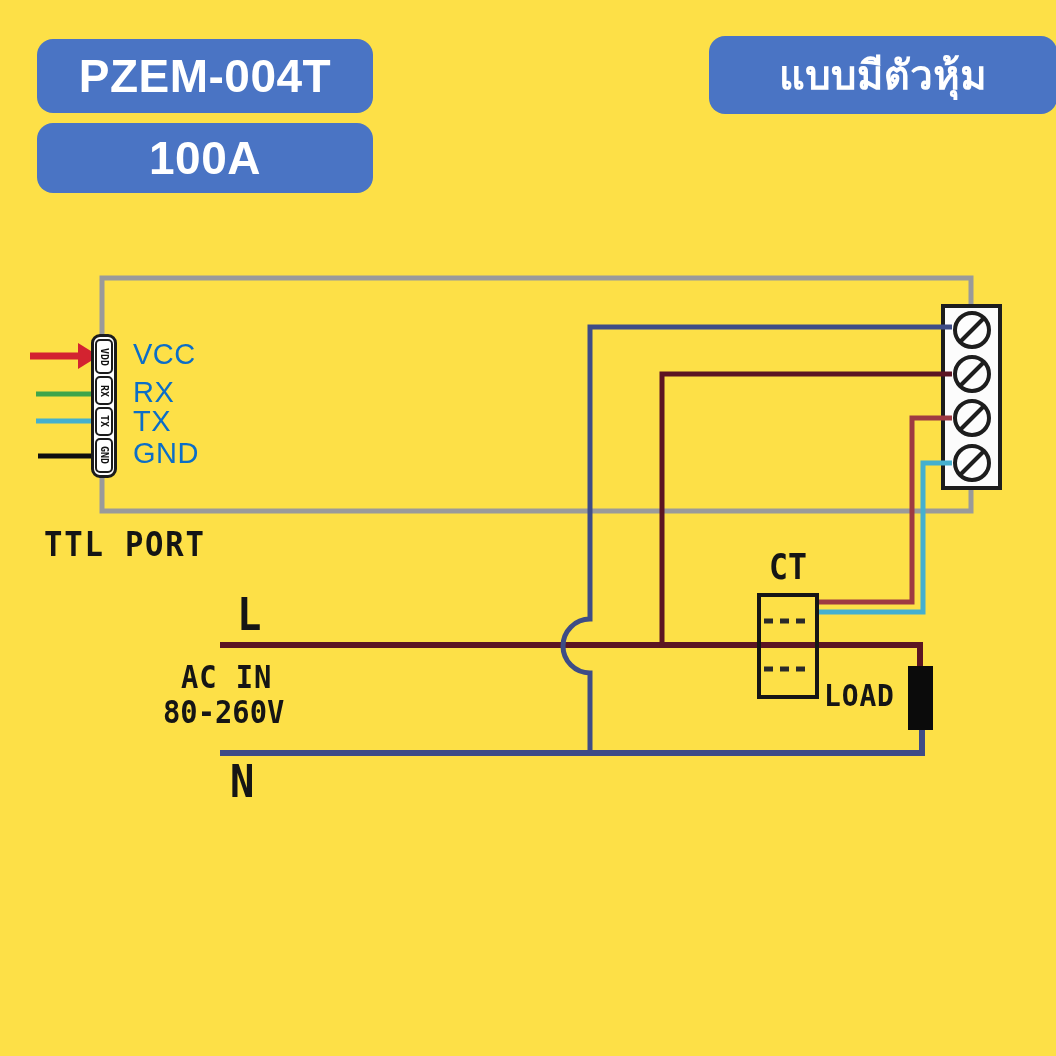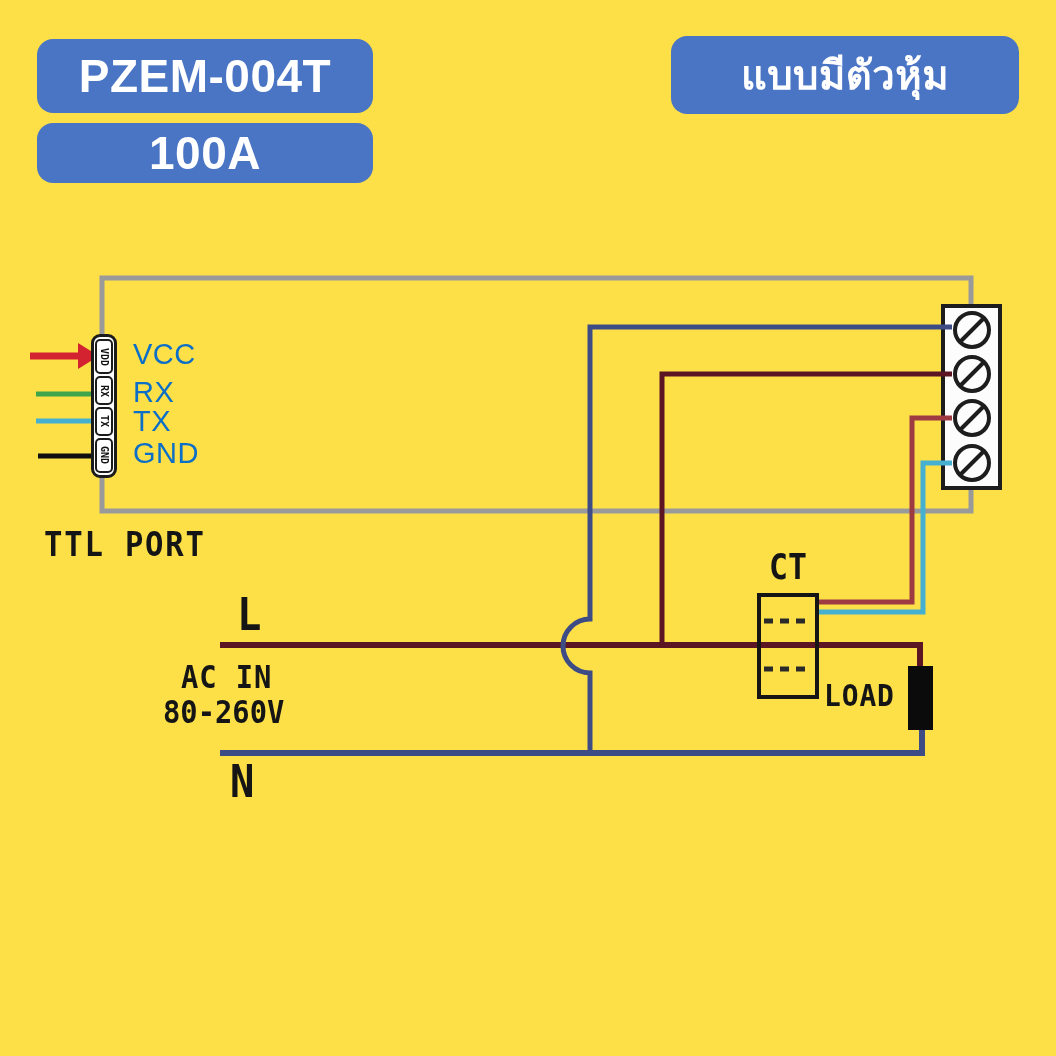--- a/index.html
+++ b/index.html
@@ -7,22 +7,22 @@
     position:relative;width:1056px;height:1056px;background:#fde047;
     font-family:"Liberation Sans",sans-serif;overflow:hidden;padding-left:10px;
   }
   
   .badge{
     position:absolute;background:#4a74c4;color:#ffffff;
     border-radius:16px;display:flex;align-items:center;justify-content:center;
     font-weight:bold;letter-spacing:.5px;
   }
   .badge-model{left:37px;top:39px;width:336px;height:74px;font-size:46px;}
-  .badge-rating{left:37px;top:123px;width:336px;height:60px;font-size:46px;}
-  .badge-thai{left:671px;top:36px;width:348px;height:78px;font-size:40px;
+  .badge-rating{left:37px;top:123px;width:336px;height:70px;font-size:46px;}
+  .badge-thai{left:709px;top:36px;width:348px;height:78px;font-size:40px;
     font-family:"DejaVu Sans","Liberation Sans",sans-serif;}
   
   svg.wiring{position:absolute;left:0;top:0;z-index:1;}
   
   .connector{
     position:absolute;left:91px;top:334px;width:26px;height:144px;z-index:3;
     background:#ffffff;border:3px solid #1c1c1c;border-radius:9px;
     box-sizing:border-box;display:flex;flex-direction:column;gap:2px;padding:2px 1px;
   }
   .pin-cell{

